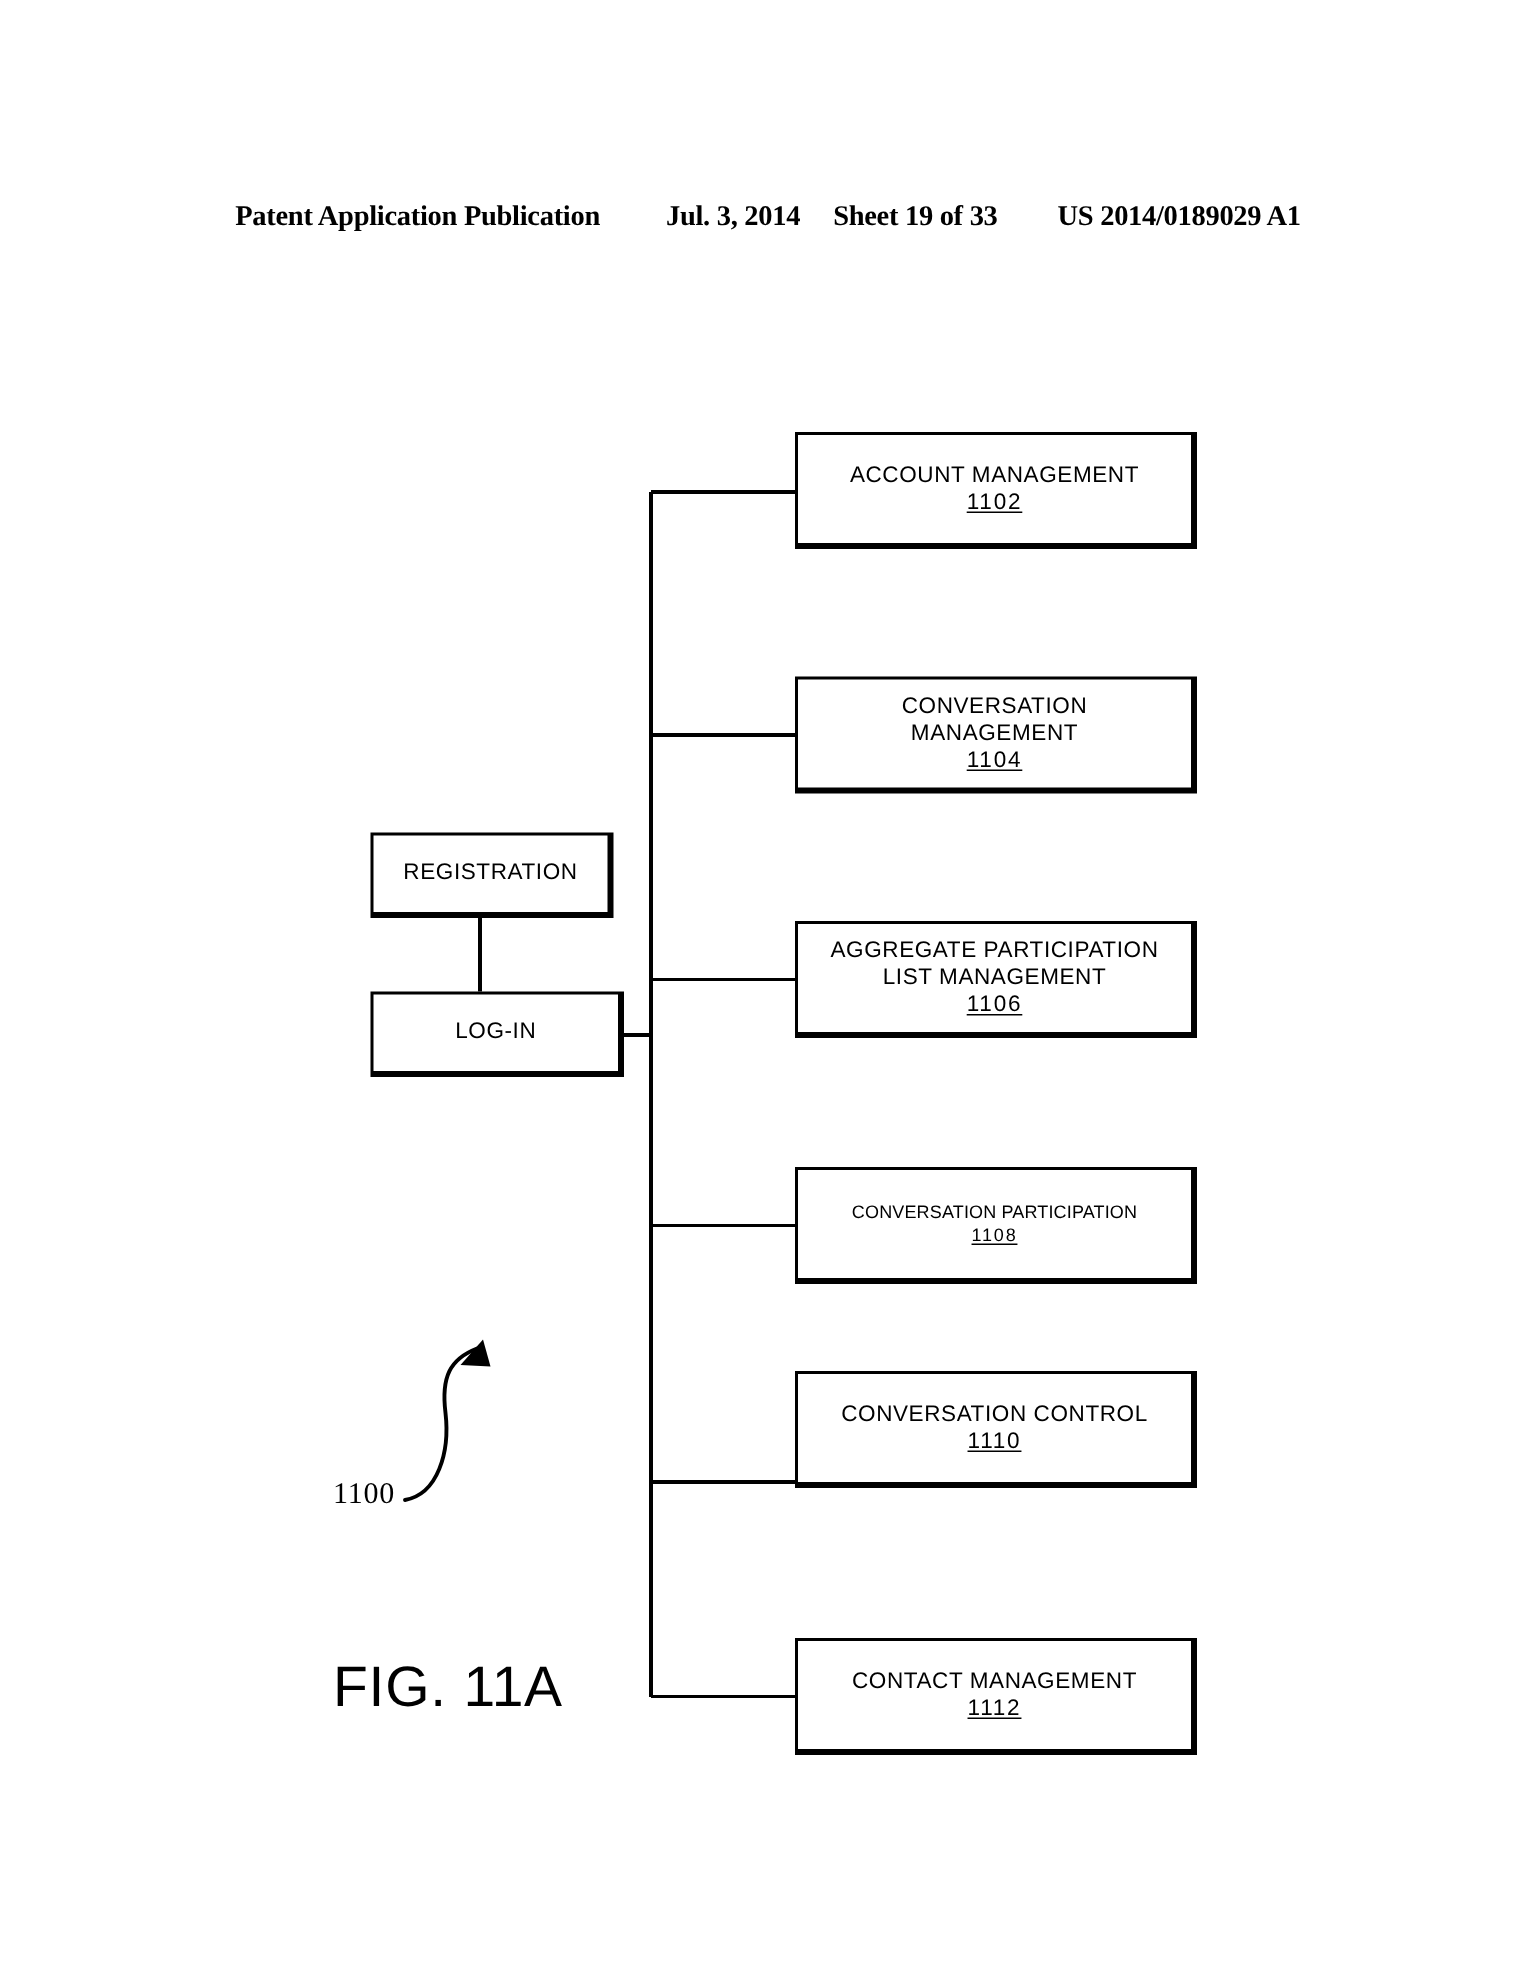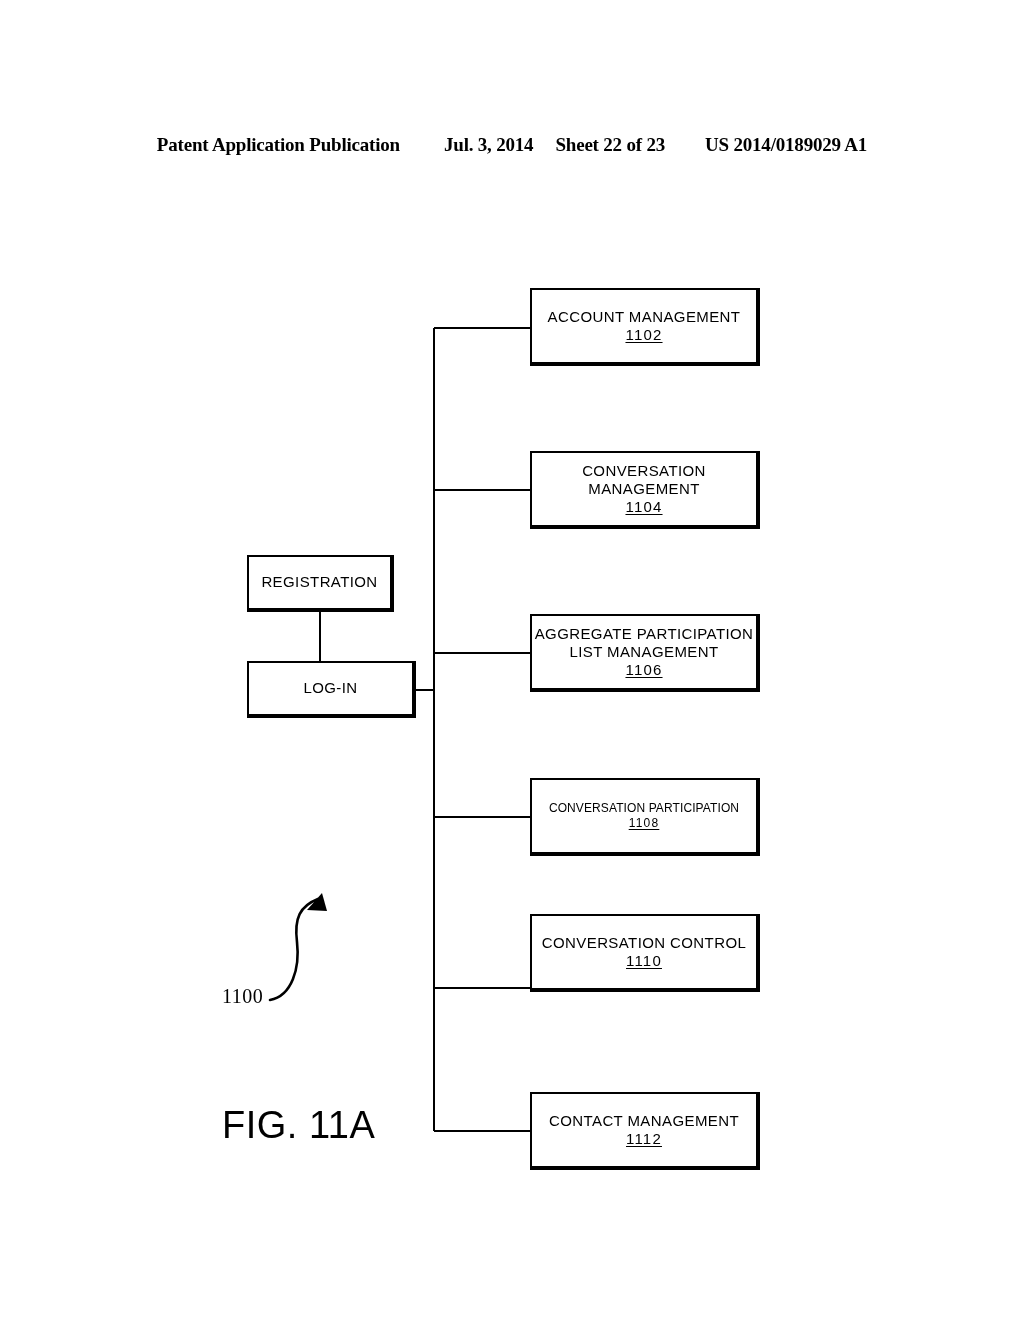--- a/index.html
+++ b/index.html
@@ -74,38 +74,38 @@
   .node .ref {
     display: block;
     text-decoration: underline;
     text-underline-offset: 2px;
     letter-spacing: 1.2px;
   }
 
   
   .fn-node {
     left: 530px;
-    width: 230px;
+    width: 268px;
     height: 78px;
     font-size: 15px;
   }
   .fn-node.tight { font-size: 12px; letter-spacing: 0.1px; }
 
   #node-account      { top: 288px; }
   #node-conv-mgmt    { top: 451px; }
   #node-agg-list     { top: 614px; }
   #node-participation{ top: 778px; }
   #node-conv-control { top: 914px; }
   #node-contact      { top: 1092px; }
 
   
   #node-registration {
     left: 247px;
     top: 555px;
-    width: 147px;
+    width: 162px;
     height: 57px;
     font-size: 15px;
   }
   #node-login {
     left: 247px;
     top: 661px;
     width: 169px;
     height: 57px;
     font-size: 15px;
   }
@@ -132,21 +132,21 @@
     letter-spacing: 0.5px;
     z-index: 3;
   }
 </style>
 </head>
 <body>
 
 <div id="page-header">
   <span class="hdr-pub">Patent Application Publication</span>
   <span class="hdr-date">Jul. 3, 2014</span>
-  <span class="hdr-sheet">Sheet 22 of 23</span>
+  <span class="hdr-sheet">Sheet 19 of 33</span>
   <span class="hdr-docnum">US 2014/0189029 A1</span>
 </div>
 
 <div id="diagram">
 
   <svg id="wires" viewBox="0 0 1024 1320" xmlns="http://www.w3.org/2000/svg">
     <g stroke="#000" stroke-width="2.4" fill="none" shape-rendering="crispEdges">
 
       <line x1="320" y1="612" x2="320" y2="661"></line>
 

